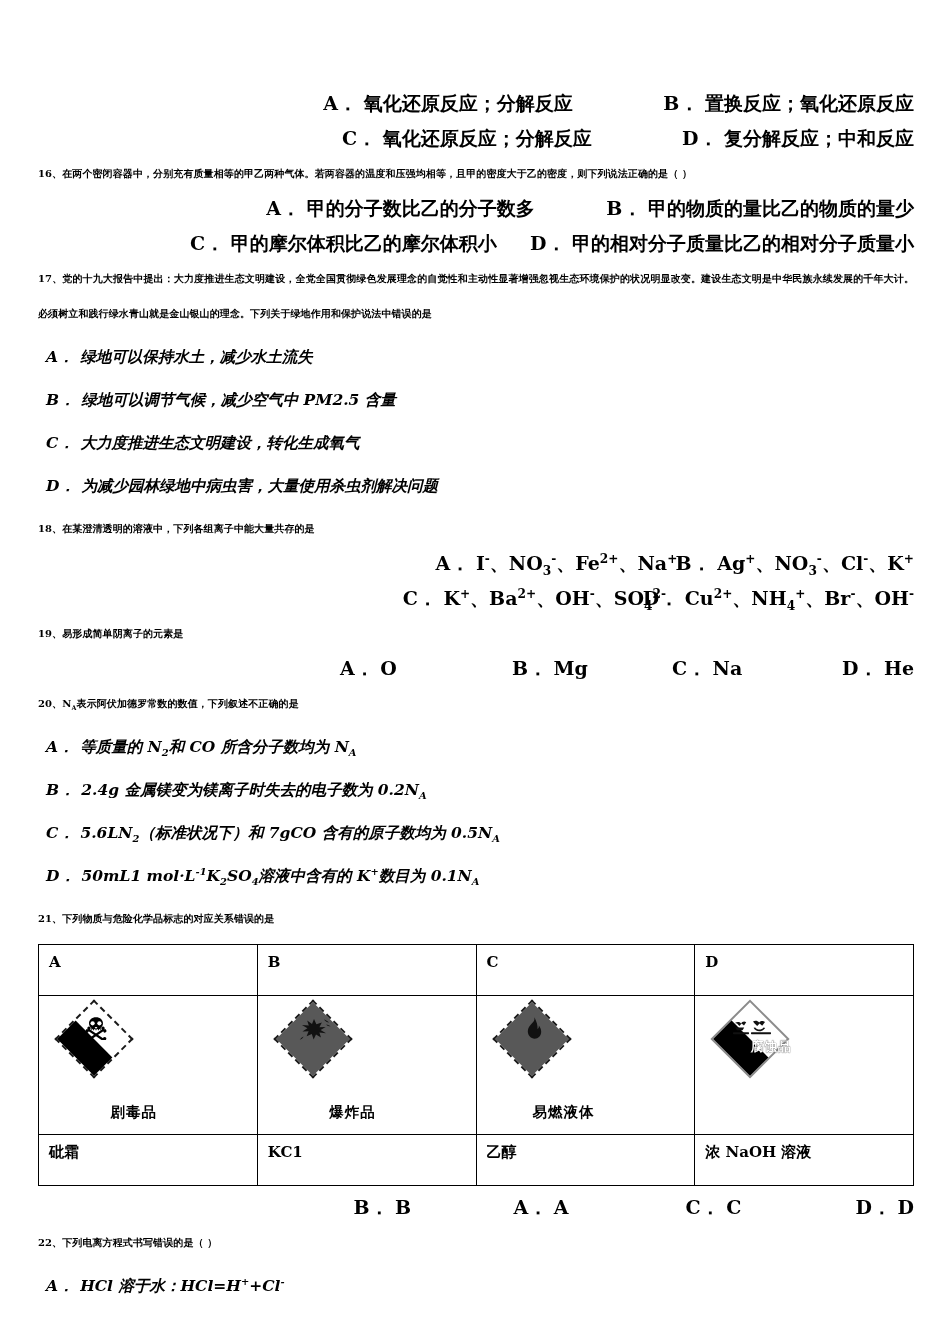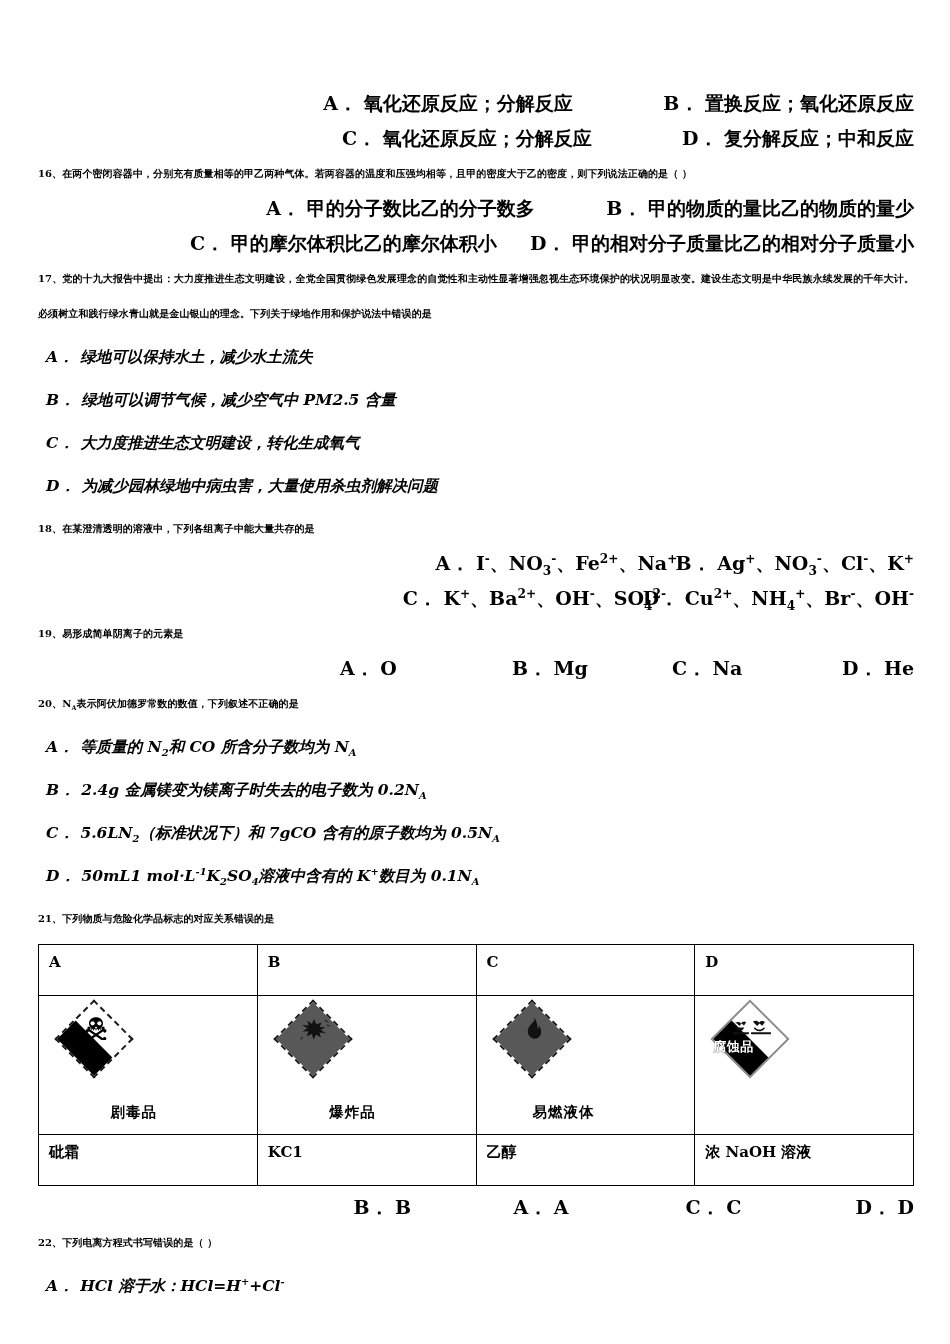--- a/index.html
+++ b/index.html
@@ -163,21 +163,21 @@
     margin-top: 23px;
     margin-left: 6px;
     white-space: nowrap;
     text-align: right;
   }
   .sign-label.inside {
     position: absolute;
     left: 0;
     top: 36px;
     width: 78px;
-    text-align: left;
+    text-align: right;
     margin: 0;
     color: #ffffff;
     font-size: 13px;
     letter-spacing: 0.5px;
     text-shadow: 0 0 1px #000;
   }
   svg { display: block; }
 </style>
 </head>
 <body>

